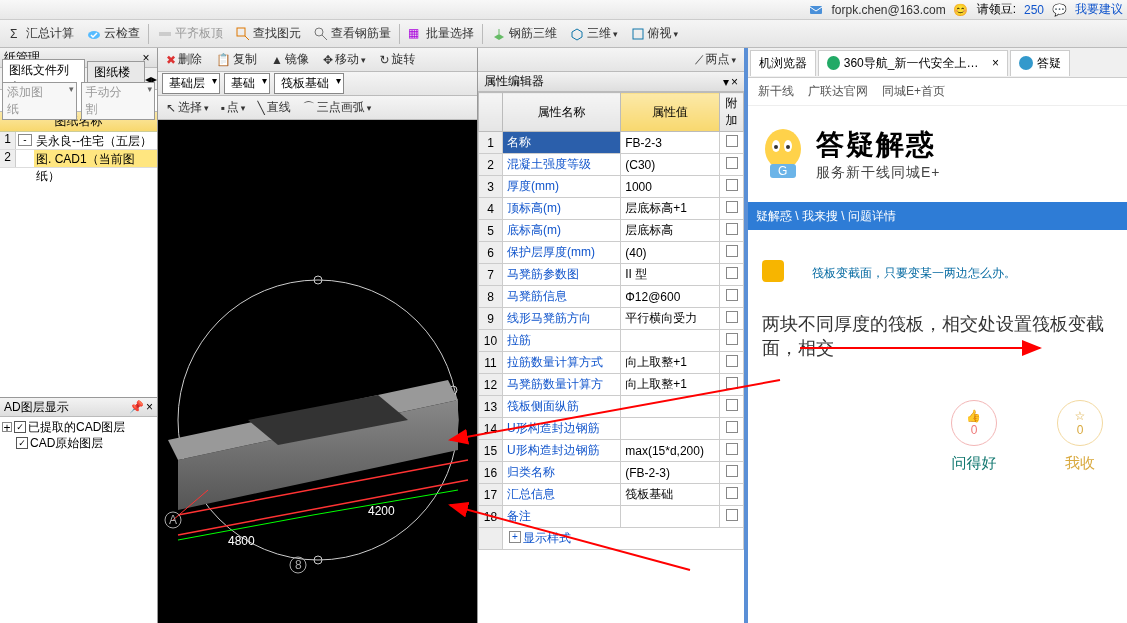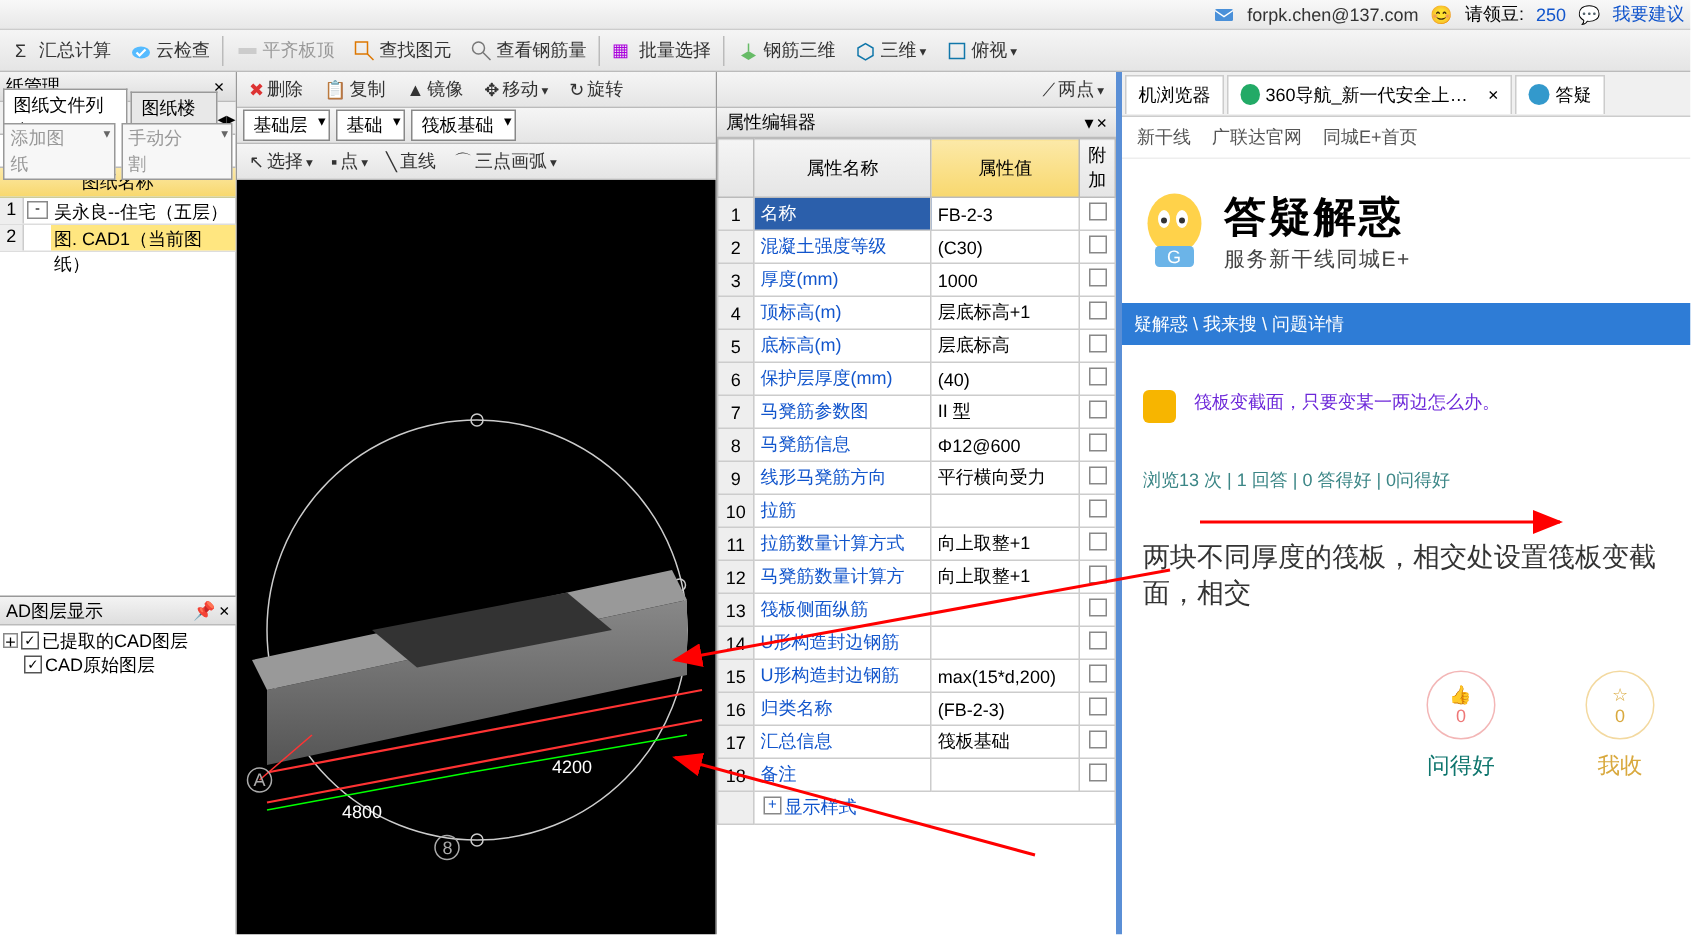--- a/index.html
+++ b/index.html
@@ -57,42 +57,42 @@
 .btab{padding:4px 8px;display:flex;align-items:center;gap:4px;border:1px solid #ccc;border-bottom:none;background:#fff;margin-left:2px;cursor:pointer;white-space:nowrap;overflow:hidden;font-size:11px}
 .btab .bico{width:14px;height:14px;display:inline-block;border-radius:50%}
 .blinks{height:28px;display:flex;align-items:center;gap:14px;padding:0 10px;border-bottom:1px solid #eee}
 .blinks a{color:#555;cursor:pointer}
 .logo{display:flex;align-items:center;gap:8px;padding:18px 10px}
 .logo .mascot{width:50px;height:60px}
 .logo .bigt{font-size:28px;font-weight:bold;letter-spacing:2px}
 .logo .subt{font-size:14px;color:#444;letter-spacing:1px}
 .bluebar{background:#2e7cd6;color:#fff;height:28px;display:flex;align-items:center;padding:0 8px}
 .content{padding:30px 14px}
-.q{font-size:17px;color:#6d28d9;margin-bottom:30px;display:flex;align-items:flex-start;gap:12px}
+.q{font-size:17px;color:#0369a1;margin-bottom:30px;display:flex;align-items:flex-end;gap:28px}
 .q .qi{width:22px;height:22px;background:#f7b500;border-radius:4px}
 .stats{color:#3b8686;margin-bottom:30px}
 .desc{color:#333;font-size:18px;margin-bottom:40px}
 .votes{display:flex;gap:60px;justify-content:flex-end;padding-right:10px}
 .vote{text-align:center}
 .vote .circ{width:46px;height:46px;border-radius:50%;border:1px solid #f3b6b6;display:flex;flex-direction:column;align-items:center;justify-content:center;margin:0 auto 8px;color:#e77}
 .vote .circ.y{border-color:#f3d9a0;color:#d9a93e}
 .vote .lbl{color:#0f766e;font-size:15px}
 .vote .lbl.y{color:#d9a93e}
 .arrow{position:absolute;pointer-events:none}
 </style>
 </head>
 <body>
 
 <div class="topbar">
   <span style="flex:1"></span>
   <span class="ico"><svg width="14" height="14">
         <rect x="1" y="3" width="12" height="8" fill="#4a90d9" rx="1"></rect>
         <path d="M1 4l6 4 6-4" stroke="#fff" fill="none"></path>
       </svg></span>
-  <span class="email">forpk.chen@137.com</span>
+  <span class="email">forpk.chen@163.com</span>
   <span>😊</span>
   <span>请领豆:</span>
   <span class="blue">250</span>
   <span>💬</span>
   <span class="blue">我要建议</span>
 </div>
 
 <div class="toolbar1">
   <div class="tbtn">
       <span class="ic"><svg width="16" height="16">
@@ -473,21 +473,20 @@
         <div class="bigt">答疑解惑</div>
         <div class="subt">服务新干线同城E+</div>
       </div>
     </div>
     <div class="bluebar">疑解惑 \ 我来搜 \ 问题详情</div>
     <div class="content">
       <div class="q">
         <span class="qi"></span>
         <span>筏板变截面，只要变某一两边怎么办。</span>
       </div>
-      <div class="stats">浏览13 次 | 1 回答 | 0 答得好 | 0问得好</div>
       <div class="desc">两块不同厚度的筏板，相交处设置筏板变截面，相交</div>
       <div class="votes">
         <div class="vote">
           <div class="circ">
               <span>👍</span>
               <span>0</span>
             </div>
           <div class="lbl">问得好</div>
         </div>
         <div class="vote">

